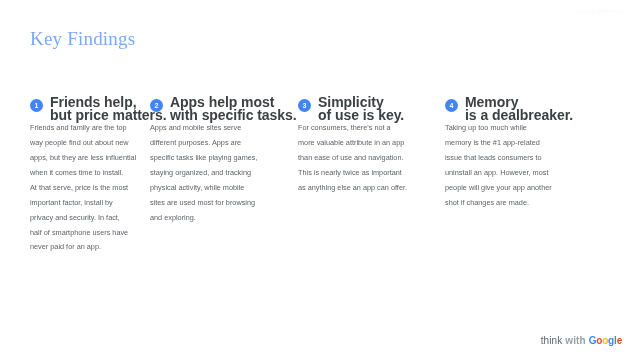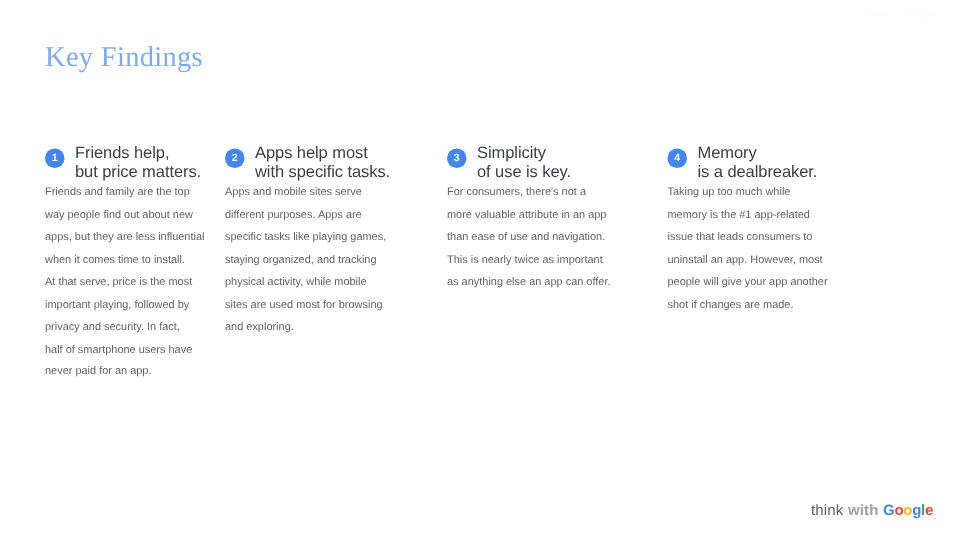--- a/index.html
+++ b/index.html
@@ -75,24 +75,24 @@
     background: #4285F4;
     color: #ffffff;
     font-size: 7px;
     line-height: 13px;
     text-align: center;
     font-weight: 700;
     margin-top: 3px;
     font-family: "Liberation Sans", sans-serif;
   }
   .head-text {
-    font-size: 11px;
+    font-size: 14px;
     line-height: 12.6px;
     color: #3C4043;
-    font-weight: 400;
+    font-weight: 700;
     letter-spacing: -0.05px;
   }
   .head-line { display: block; white-space: nowrap; }
 
   .body-text {
     font-size: 7.3px;
     line-height: 14.9px;
     color: #5F6368;
     letter-spacing: 0.0px;
   }
@@ -137,21 +137,21 @@
           <span class="head-line">Friends help,</span>
           <span class="head-line">but price matters.</span>
         </div>
       </div>
       <div class="body-text">
         <span class="body-line">Friends and family are the top</span>
         <span class="body-line">way people find out about new</span>
         <span class="body-line">apps, but they are less influential</span>
         <span class="body-line">when it comes time to install.</span>
         <span class="body-line">At that serve, price is the most</span>
-        <span class="body-line">important playing, followed by</span>
+        <span class="body-line">important factor, install by</span>
         <span class="body-line">privacy and security. In fact,</span>
         <span class="body-line">half of smartphone users have</span>
         <span class="body-line">never paid for an app.</span>
       </div>
     </div>
 
     <div class="column c1">
       <div class="card-head">
         <div class="badge">2</div>
         <div class="head-text">

